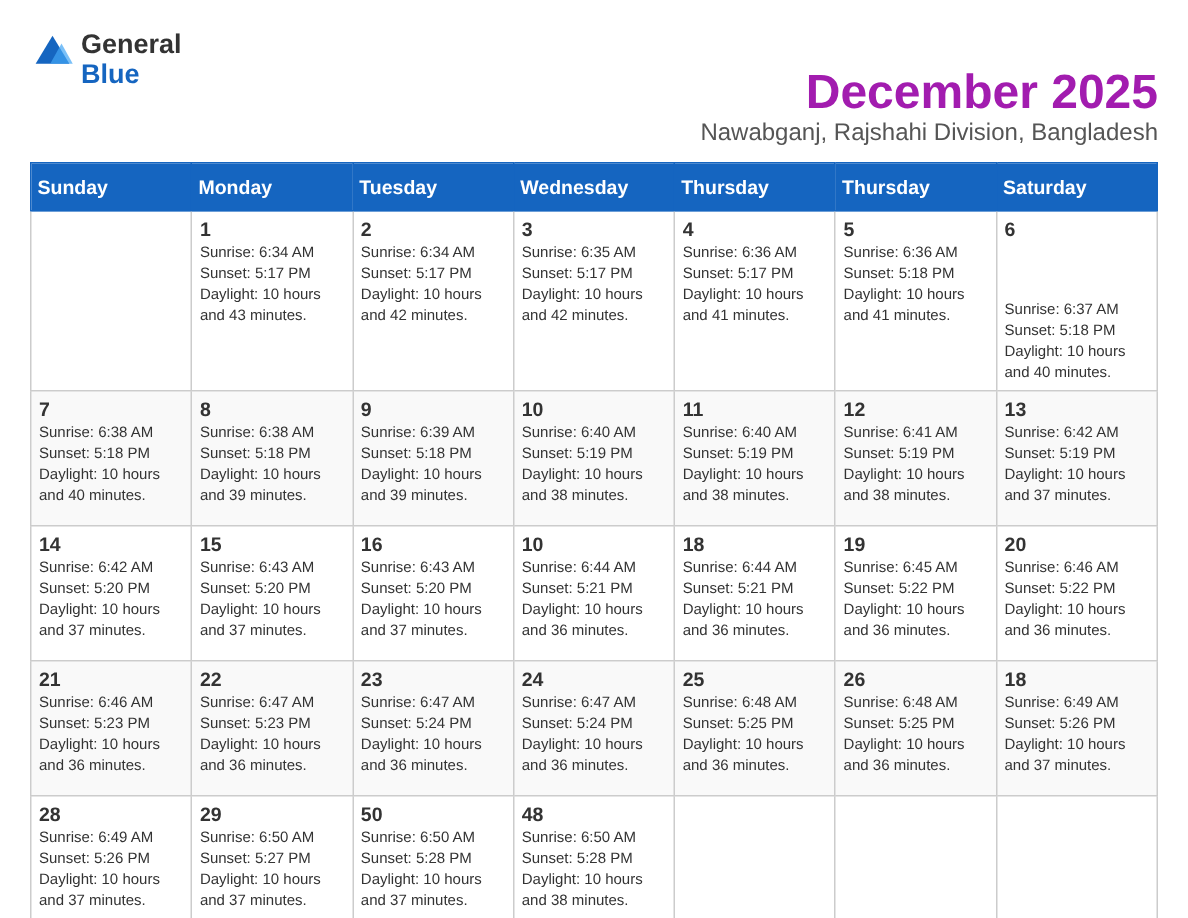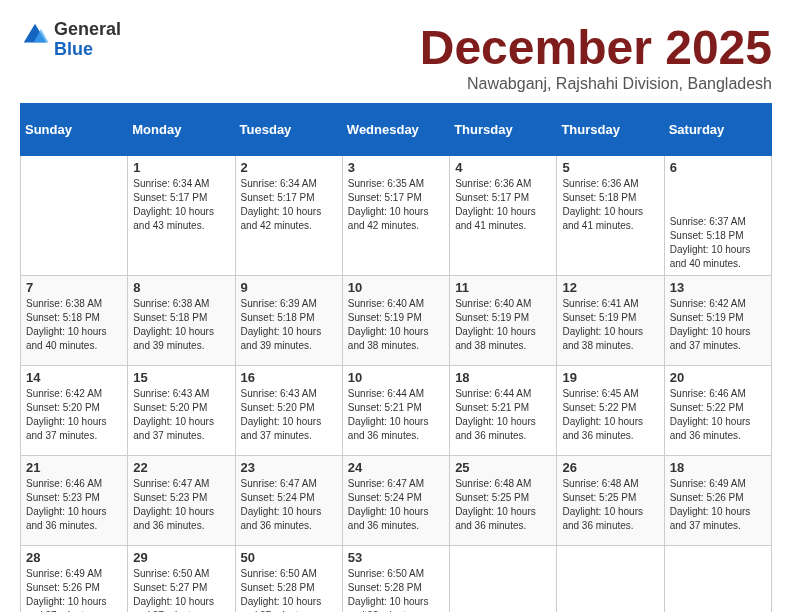--- a/index.html
+++ b/index.html
@@ -29,39 +29,40 @@
     .logo-general { color: #333; }
     .logo-blue { color: #1565c0; }
     .logo-icon {
       width: 30px;
       height: 30px;
     }
     .title-area {
       text-align: right;
     }
     .month-title {
-      font-size: 48px;
+      font-size: 32px;
       font-weight: bold;
-      color: #7f1d1d;
+      color: #a21caf;
+      margin-top: 23px;
     }
     .subtitle {
       font-size: 16px;
       color: #555;
     }
     .calendar {
       width: 100%;
       border-collapse: collapse;
       border: 1px solid #ccc;
     }
     .calendar th {
       background-color: #1565c0;
       color: #fff;
       font-size: 13px;
       font-weight: bold;
-      padding: 18px 4px;
+      padding: 8px 4px;
       text-align: left;
       border: 1px solid #1565c0;
     }
     .calendar td {
       vertical-align: top;
       border: 1px solid #ccc;
       padding: 4px 5px;
       font-size: 10.5px;
       color: #333;
       width: 107px;
@@ -335,21 +336,21 @@
 and 37 minutes.</div>
         </td>
         <td>
           <div class="day-number">50</div>
           <div class="cell-info" style="white-space: pre-line;">Sunrise: 6:50 AM
 Sunset: 5:28 PM
 Daylight: 10 hours
 and 37 minutes.</div>
         </td>
         <td>
-          <div class="day-number">53</div>
+          <div class="day-number">48</div>
           <div class="cell-info" style="white-space: pre-line;">Sunrise: 6:50 AM
 Sunset: 5:28 PM
 Daylight: 10 hours
 and 38 minutes.</div>
         </td>
         <td></td>
         <td></td>
         <td></td>
       </tr>
     </tbody>

